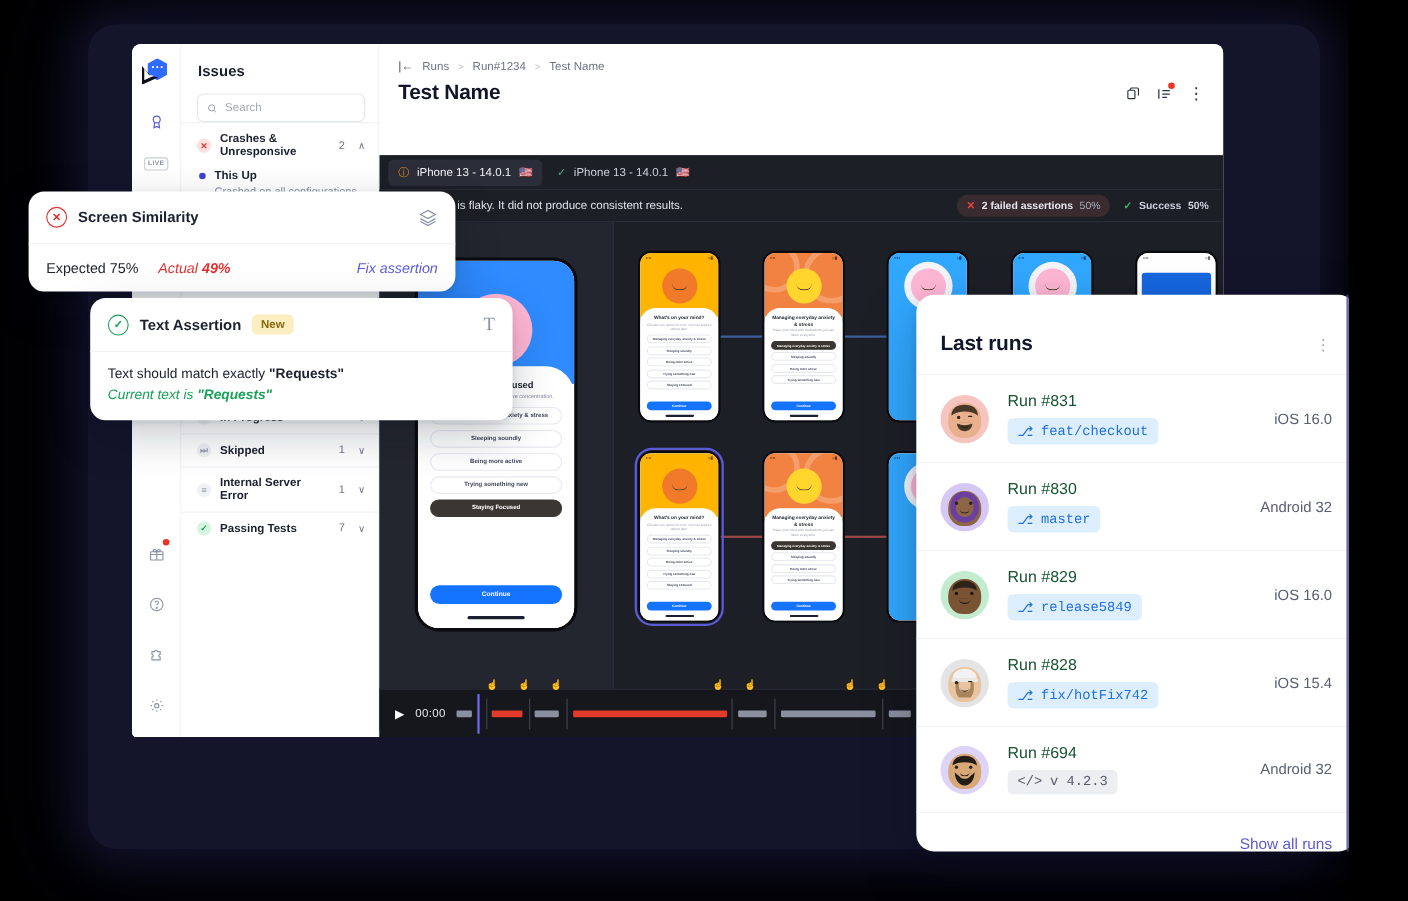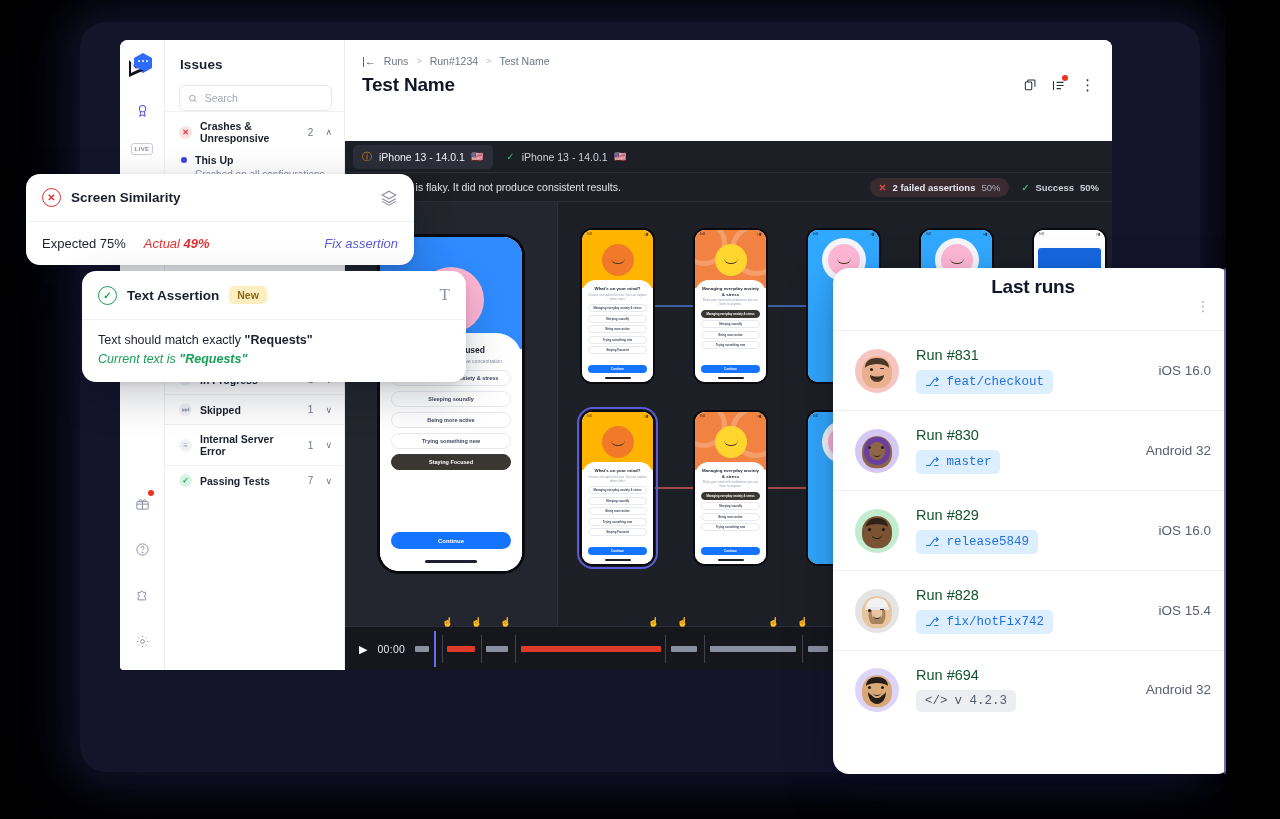--- a/index.html
+++ b/index.html
@@ -363,21 +363,21 @@
   .line2 b { font-weight: 700; }
   .t-serif { font-family: "Liberation Serif", serif; font-size: 17px; color: #8b90a6; }
 
   
   .lastruns {
     position: absolute; left: 833px; top: 268px; width: 400px; height: 506px;
     background: #fff; border-radius: 16px;
     box-shadow: 0 18px 50px rgba(10,12,30,.26), 0 3px 10px rgba(10,12,30,.12);
     overflow: hidden;
   }
-  .lr-head { display: flex; align-items: center; padding: 8px 22px 16px; flex-direction: column; }
+  .lr-head { display: flex; align-items: center; padding: 34px 22px 16px; }
   .lr-title { font-size: 19px; font-weight: 700; color: #12162a; letter-spacing: -.2px; }
   .lr-kebab { margin-left: auto; color: #a3a8b8; font-size: 14px; letter-spacing: 1px; }
   .lr-row {
     display: flex; align-items: center; gap: 17px;
     padding: 16px 22px; border-top: 1px solid #eff1f5;
   }
   .avatar {
     width: 44px; height: 44px; border-radius: 50%; flex-shrink: 0;
     position: relative; overflow: hidden;
   }
@@ -964,18 +964,21 @@
       <div class="lr-info">
         <div class="lr-run">Run #694</div>
         <div class="lr-branch codev">
           <span>&lt;/&gt;</span>
           <span>v 4.2.3</span>
         </div>
       </div>
       <div class="lr-os">Android 32</div>
     </div>
 
+    <div class="lr-foot">
+      <span class="lr-showall">Show all runs</span>
+    </div>
   </div>
 
   <div class="edge-line"></div>
   <div class="clip-right"></div>
 
 </div>
 
 </body></html>

